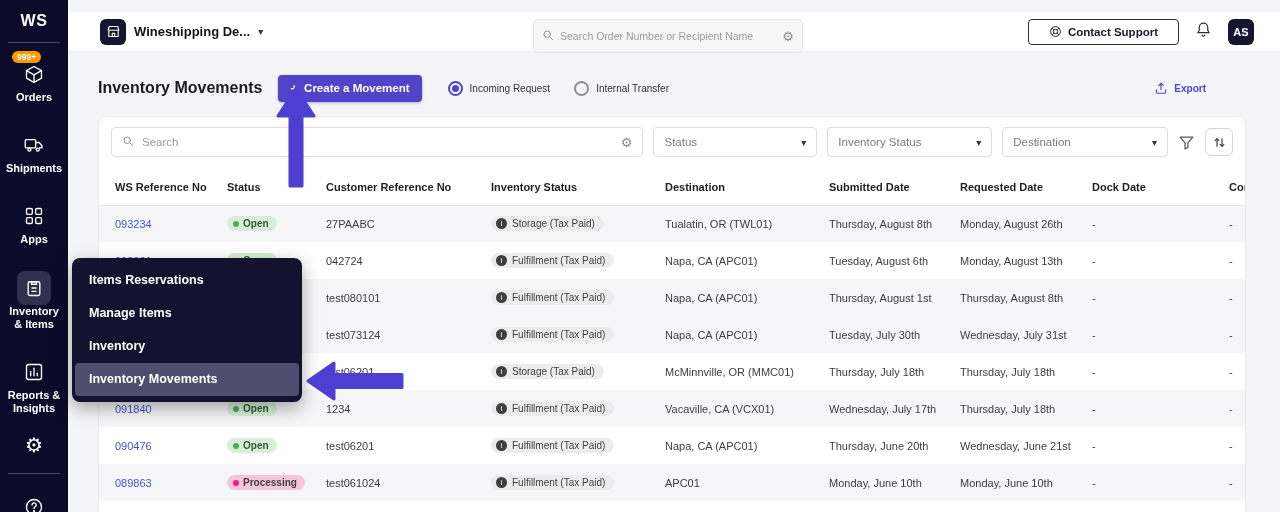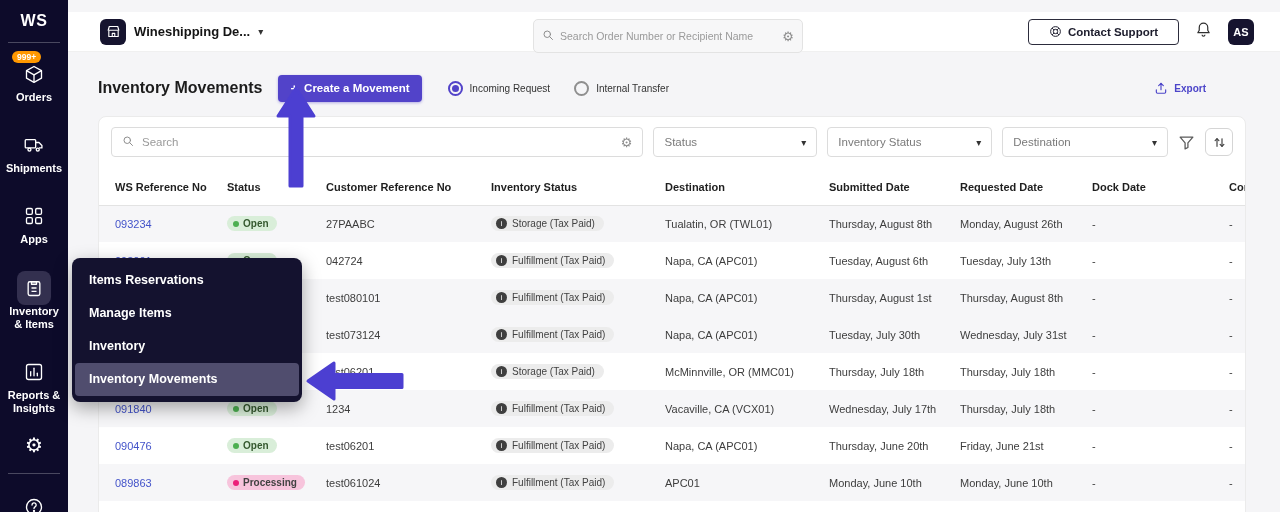--- a/index.html
+++ b/index.html
@@ -356,21 +356,21 @@
                 <td>-</td>
                 <td>-</td>
               </tr>
               <tr>
                 <td><span class="ref-link">093001</span></td>
                 <td><span class="badge badge-open"><span class="dot"></span>Open</span></td>
                 <td>042724</td>
                 <td><span class="inv-pill"><span class="info-icon">i</span>Fulfillment (Tax Paid)</span></td>
                 <td>Napa, CA (APC01)</td>
                 <td>Tuesday, August 6th</td>
-                <td>Tuesday, July 13th</td>
+                <td>Monday, August 13th</td>
                 <td>-</td>
                 <td>-</td>
               </tr>
               <tr class="stripe">
                 <td></td>
                 <td></td>
                 <td>test080101</td>
                 <td><span class="inv-pill"><span class="info-icon">i</span>Fulfillment (Tax Paid)</span></td>
                 <td>Napa, CA (APC01)</td>
                 <td>Thursday, August 1st</td>
@@ -411,21 +411,21 @@
                 <td>-</td>
                 <td>-</td>
               </tr>
               <tr>
                 <td><span class="ref-link">090476</span></td>
                 <td><span class="badge badge-open"><span class="dot"></span>Open</span></td>
                 <td>test06201</td>
                 <td><span class="inv-pill"><span class="info-icon">i</span>Fulfillment (Tax Paid)</span></td>
                 <td>Napa, CA (APC01)</td>
                 <td>Thursday, June 20th</td>
-                <td>Friday, June 21st</td>
+                <td>Wednesday, June 21st</td>
                 <td>-</td>
                 <td>-</td>
               </tr>
               <tr class="stripe">
                 <td><span class="ref-link">089863</span></td>
                 <td><span class="badge badge-processing"><span class="dot"></span>Processing</span></td>
                 <td>test061024</td>
                 <td><span class="inv-pill"><span class="info-icon">i</span>Fulfillment (Tax Paid)</span></td>
                 <td>APC01</td>
                 <td>Monday, June 10th</td>

